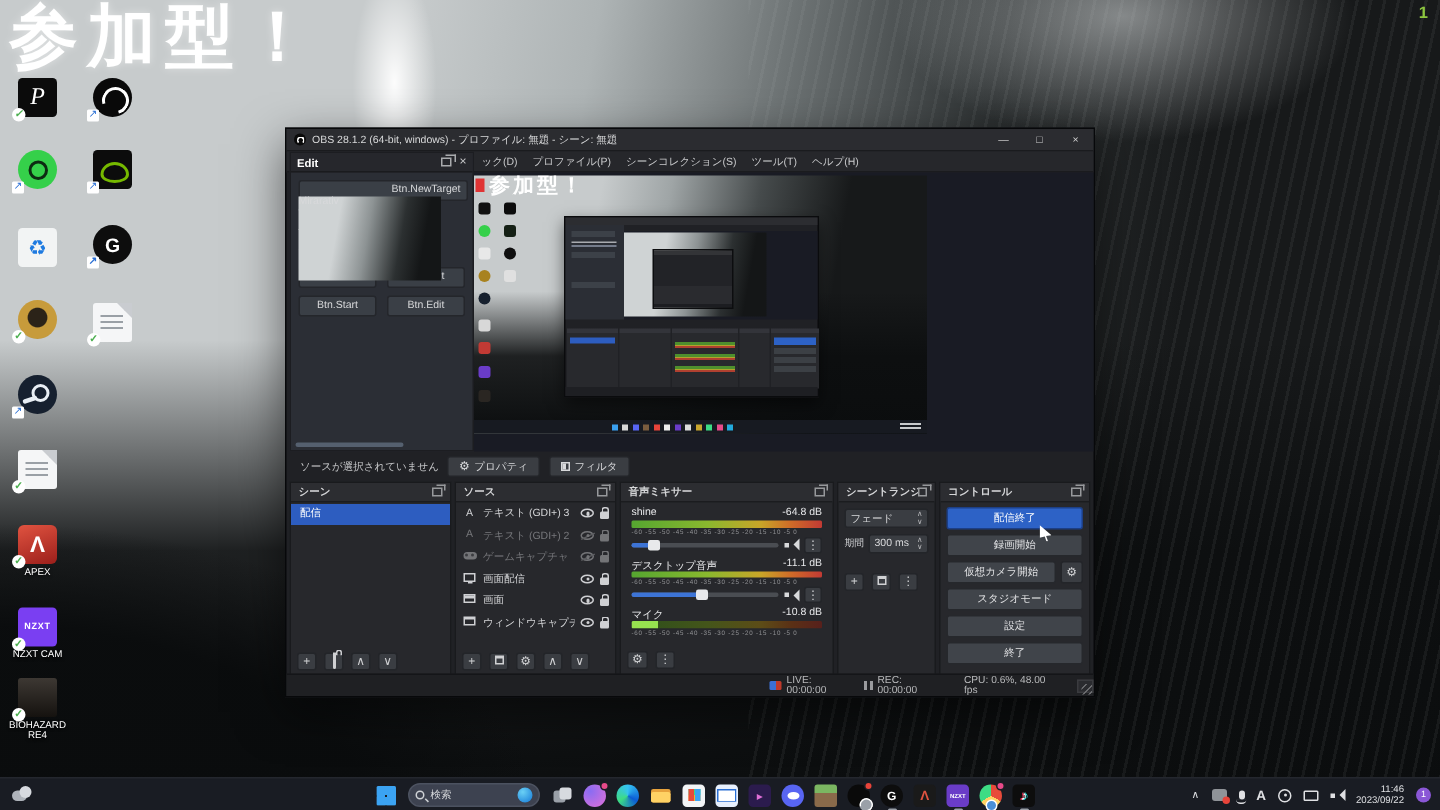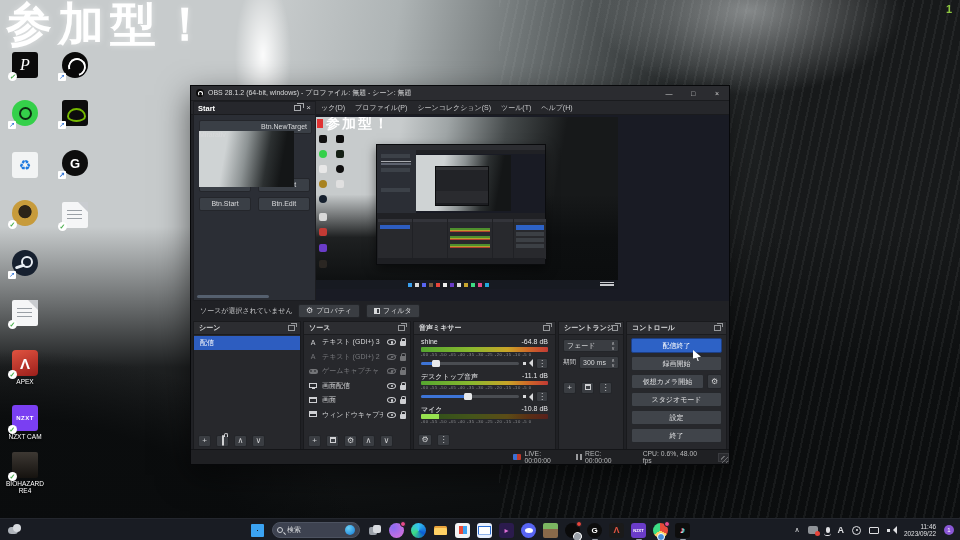--- a/index.html
+++ b/index.html
@@ -353,21 +353,21 @@
     <div class="obs-menubar">
       <span>ック(D)</span>
       <span>プロファイル(P)</span>
       <span>シーンコレクション(S)</span>
       <span>ツール(T)</span>
       <span>ヘルプ(H)</span>
     </div>
 
     <div class="dock">
       <div class="dock-head">
-        <span class="dock-title">Start</span>
+        <span class="dock-title">Edit</span>
         <span class="dock-icos">
           <span class="ico-float"></span>
           <span class="ico-x">×</span>
         </span>
       </div>
       <button class="dock-btn btn-newtarget">Btn.NewTarget</button>
       <div class="dock-info">
         <span>This plugin provided free.</span><br>
         <span>Author: SoraYuki (</span><span class="donate">donate</span><span>)</span>
       </div>

